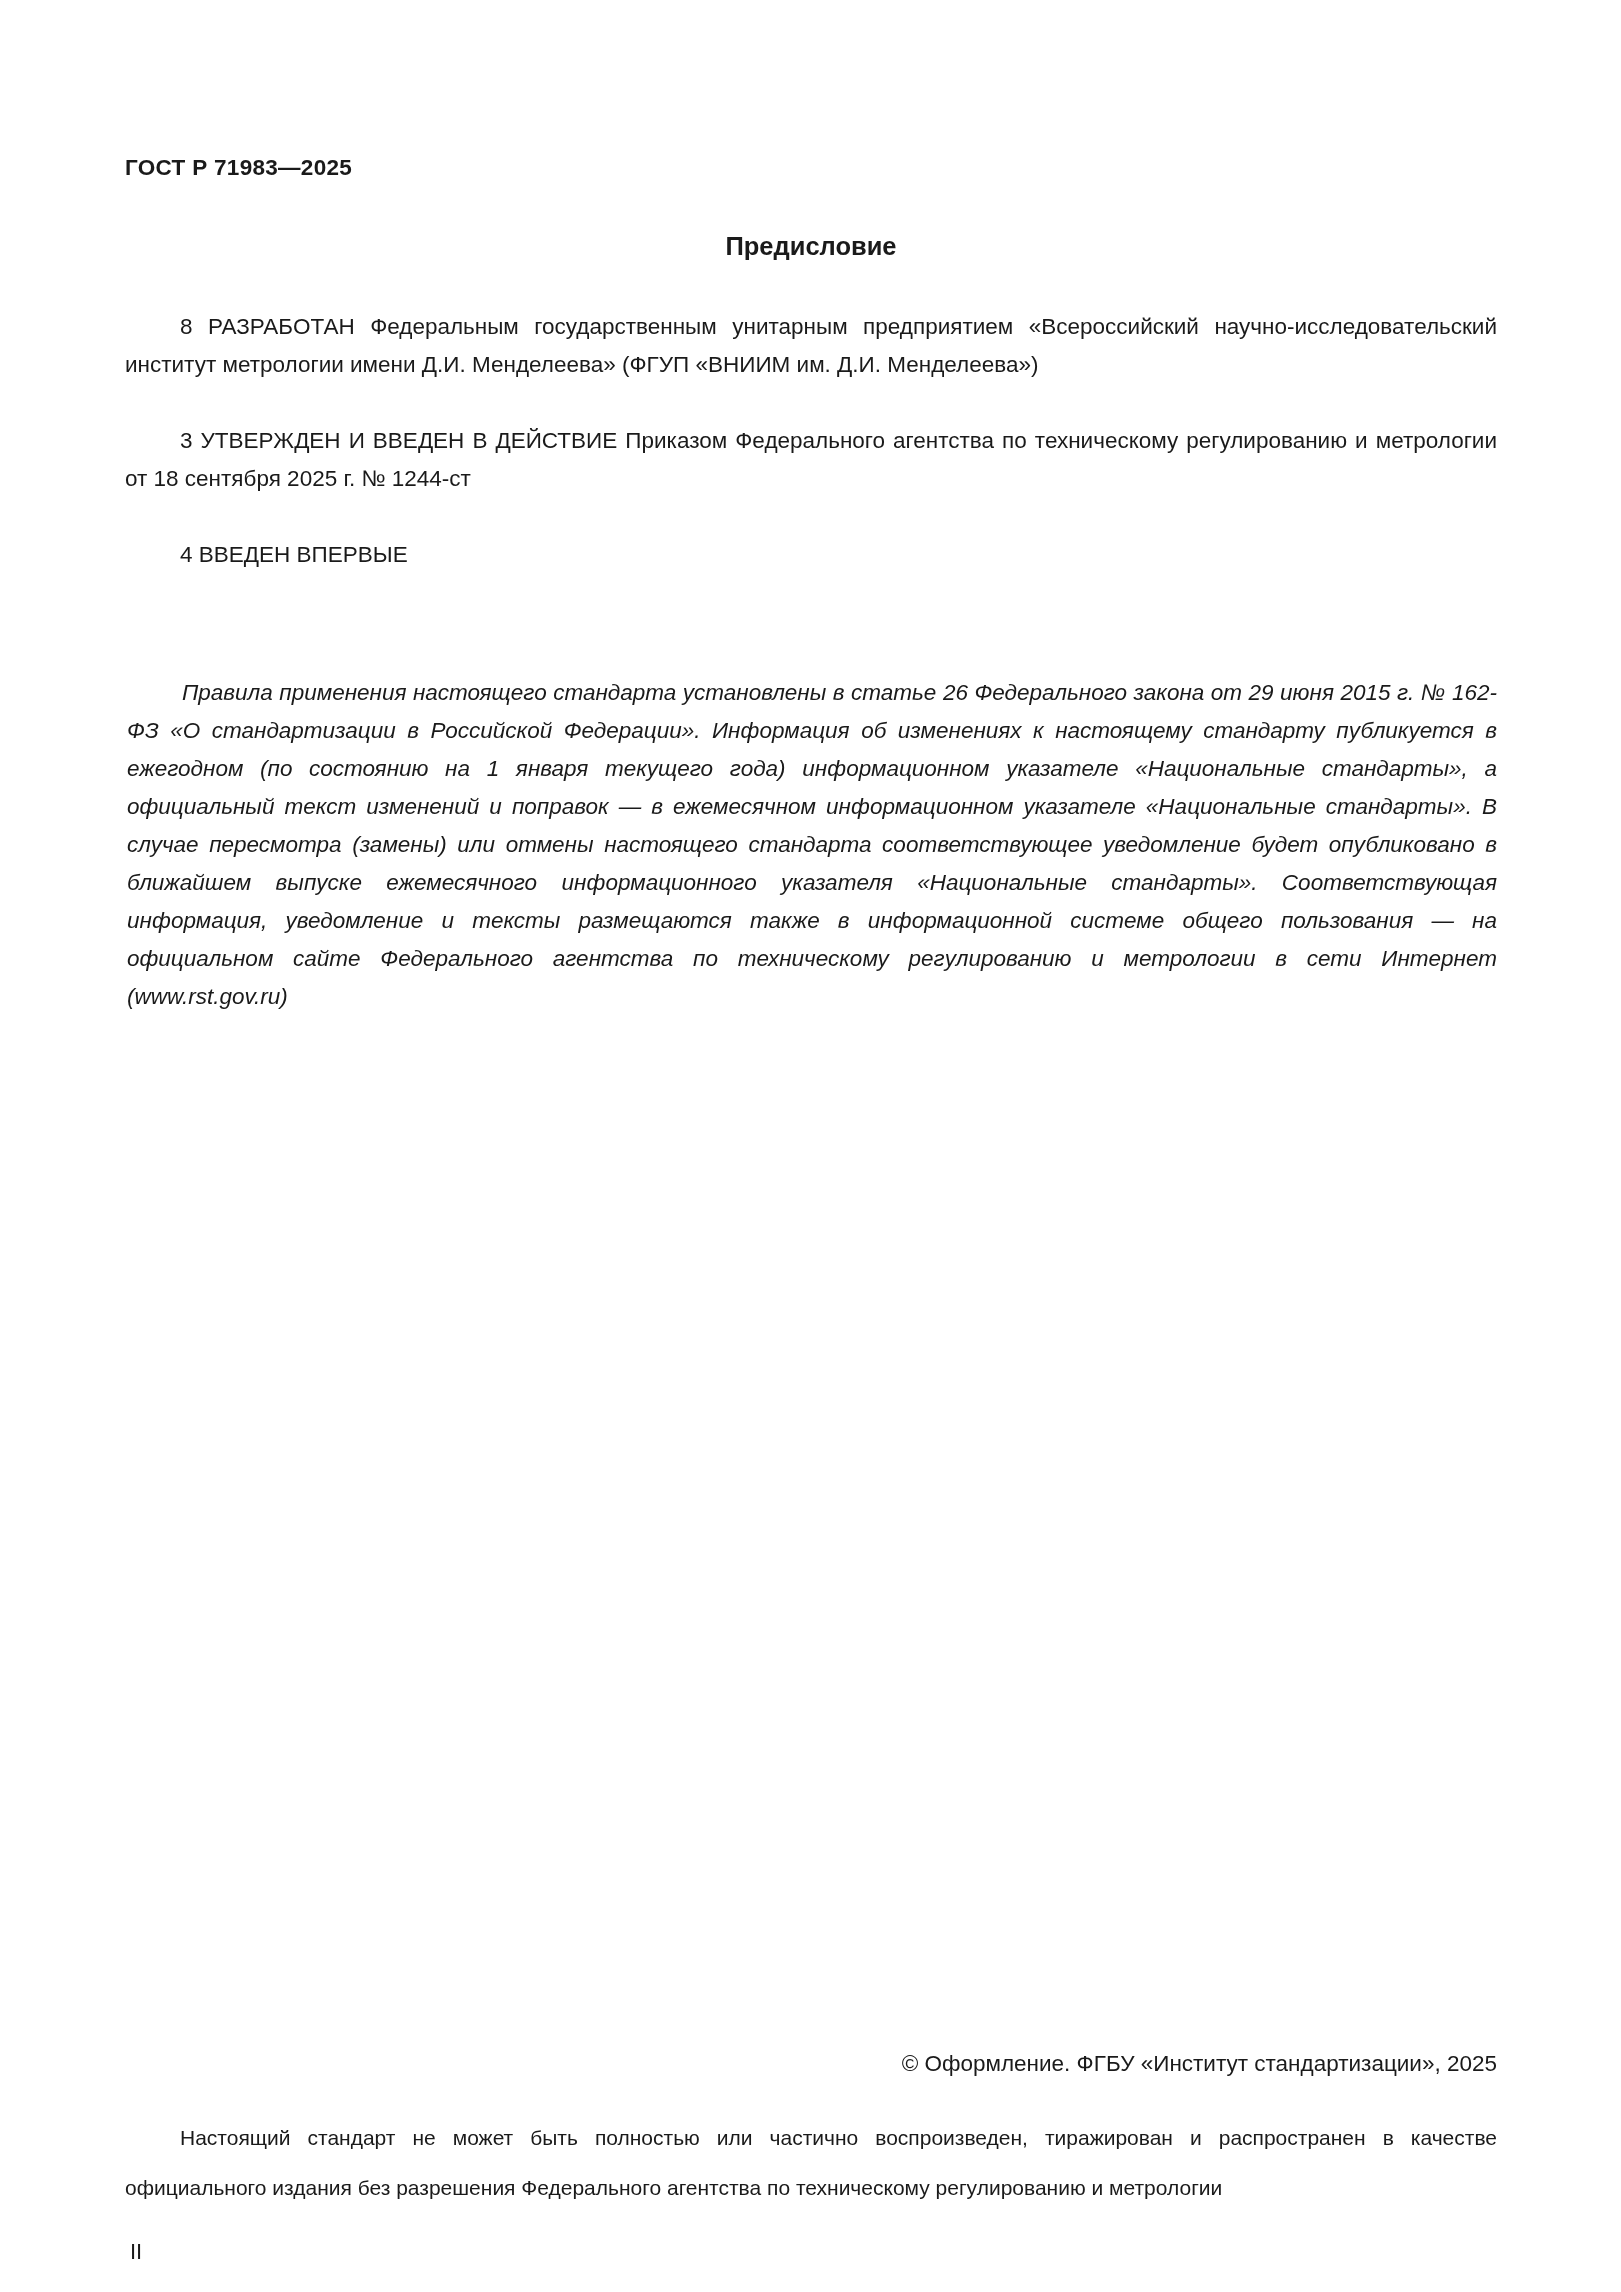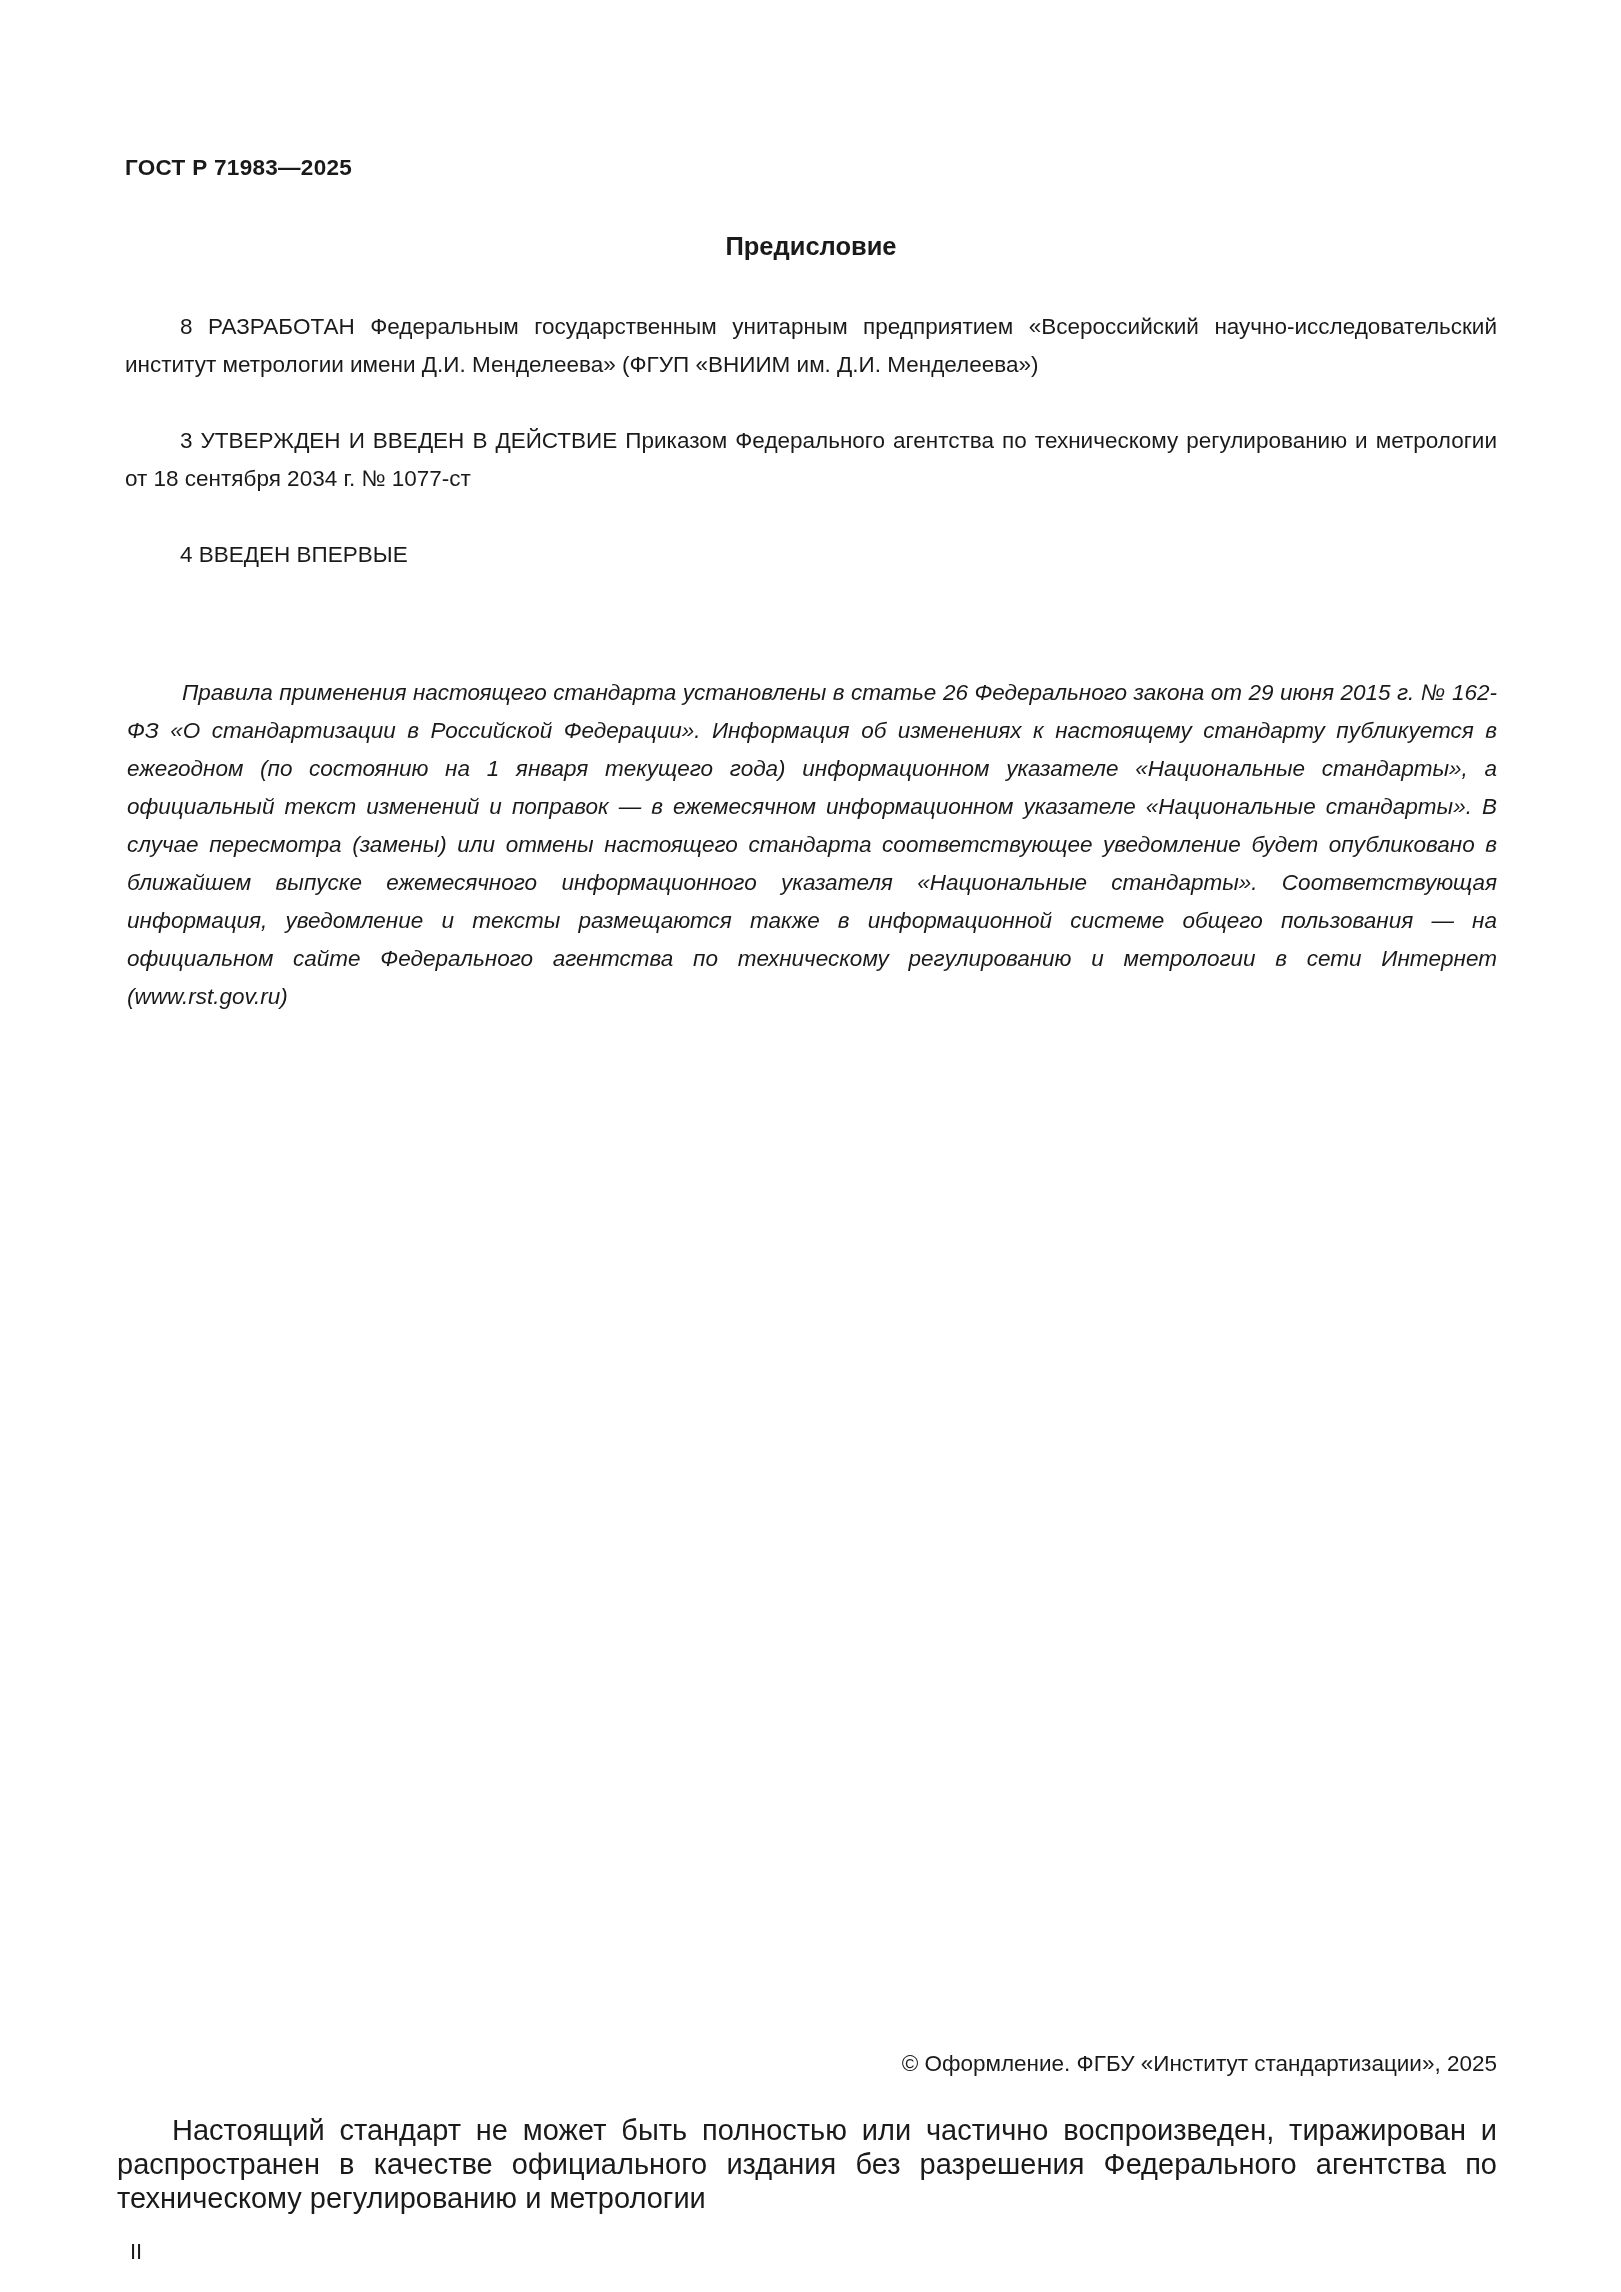--- a/index.html
+++ b/index.html
@@ -55,25 +55,25 @@
     position: absolute;
     top: 2049px;
     right: 124px;
     font-size: 22.5px;
     line-height: 29px;
     text-align: right;
   }
   .notice {
     position: absolute;
     top: 2113px;
-    left: 117px;
+    left: 125px;
     right: 124px;
     margin: 0;
-    font-size: 29px;
-    line-height: 34px;
+    font-size: 21px;
+    line-height: 50px;
     text-align: justify;
     text-indent: 55px;
   }
   .page-number {
     position: absolute;
     top: 2239px;
     left: 130px;
     font-size: 22px;
   }
 </style>
@@ -82,21 +82,21 @@
 
 <div class="page">
 
   <div class="doc-code">ГОСТ Р 71983—2025</div>
 
   <h1 class="foreword-title">Предисловие</h1>
 
   <p class="para first">8 РАЗРАБОТАН Федеральным государственным унитарным предприятием «Всероссийский научно-исследовательский институт метрологии имени Д.И. Менделеева» (ФГУП «ВНИИМ им. Д.И. Менделеева»)</p>
 
 
-  <p class="para">3 УТВЕРЖДЕН И ВВЕДЕН В ДЕЙСТВИЕ Приказом Федерального агентства по техническому регулированию и метрологии от 18 сентября 2034 г. № 1077-ст</p>
+  <p class="para">3 УТВЕРЖДЕН И ВВЕДЕН В ДЕЙСТВИЕ Приказом Федерального агентства по техническому регулированию и метрологии от 18 сентября 2025 г. № 1244-ст</p>
 
   <p class="para">4 ВВЕДЕН ВПЕРВЫЕ</p>
 
   <p class="rules">Правила применения настоящего стандарта установлены в статье 26 Федерального закона от 29 июня 2015 г. № 162-ФЗ «О стандартизации в Российской Федерации». Информация об изменениях к настоящему стандарту публикуется в ежегодном (по состоянию на 1 января текущего года) информационном указателе «Национальные стандарты», а официальный текст изменений и поправок — в ежемесячном информационном указателе «Национальные стандарты». В случае пересмотра (замены) или отмены настоящего стандарта соответствующее уведомление будет опубликовано в ближайшем выпуске ежемесячного информационного указателя «Национальные стандарты». Соответствующая информация, уведомление и тексты размещаются также в информационной системе общего пользования — на официальном сайте Федерального агентства по техническому регулированию и метрологии в сети Интернет (www.rst.gov.ru)</p>
 
   <div class="copyright">© Оформление. ФГБУ «Институт стандартизации», 2025</div>
 
   <p class="notice">Настоящий стандарт не может быть полностью или частично воспроизведен, тиражирован и распространен в качестве официального издания без разрешения Федерального агентства по техническому регулированию и метрологии</p>
 
   <div class="page-number">II</div>

